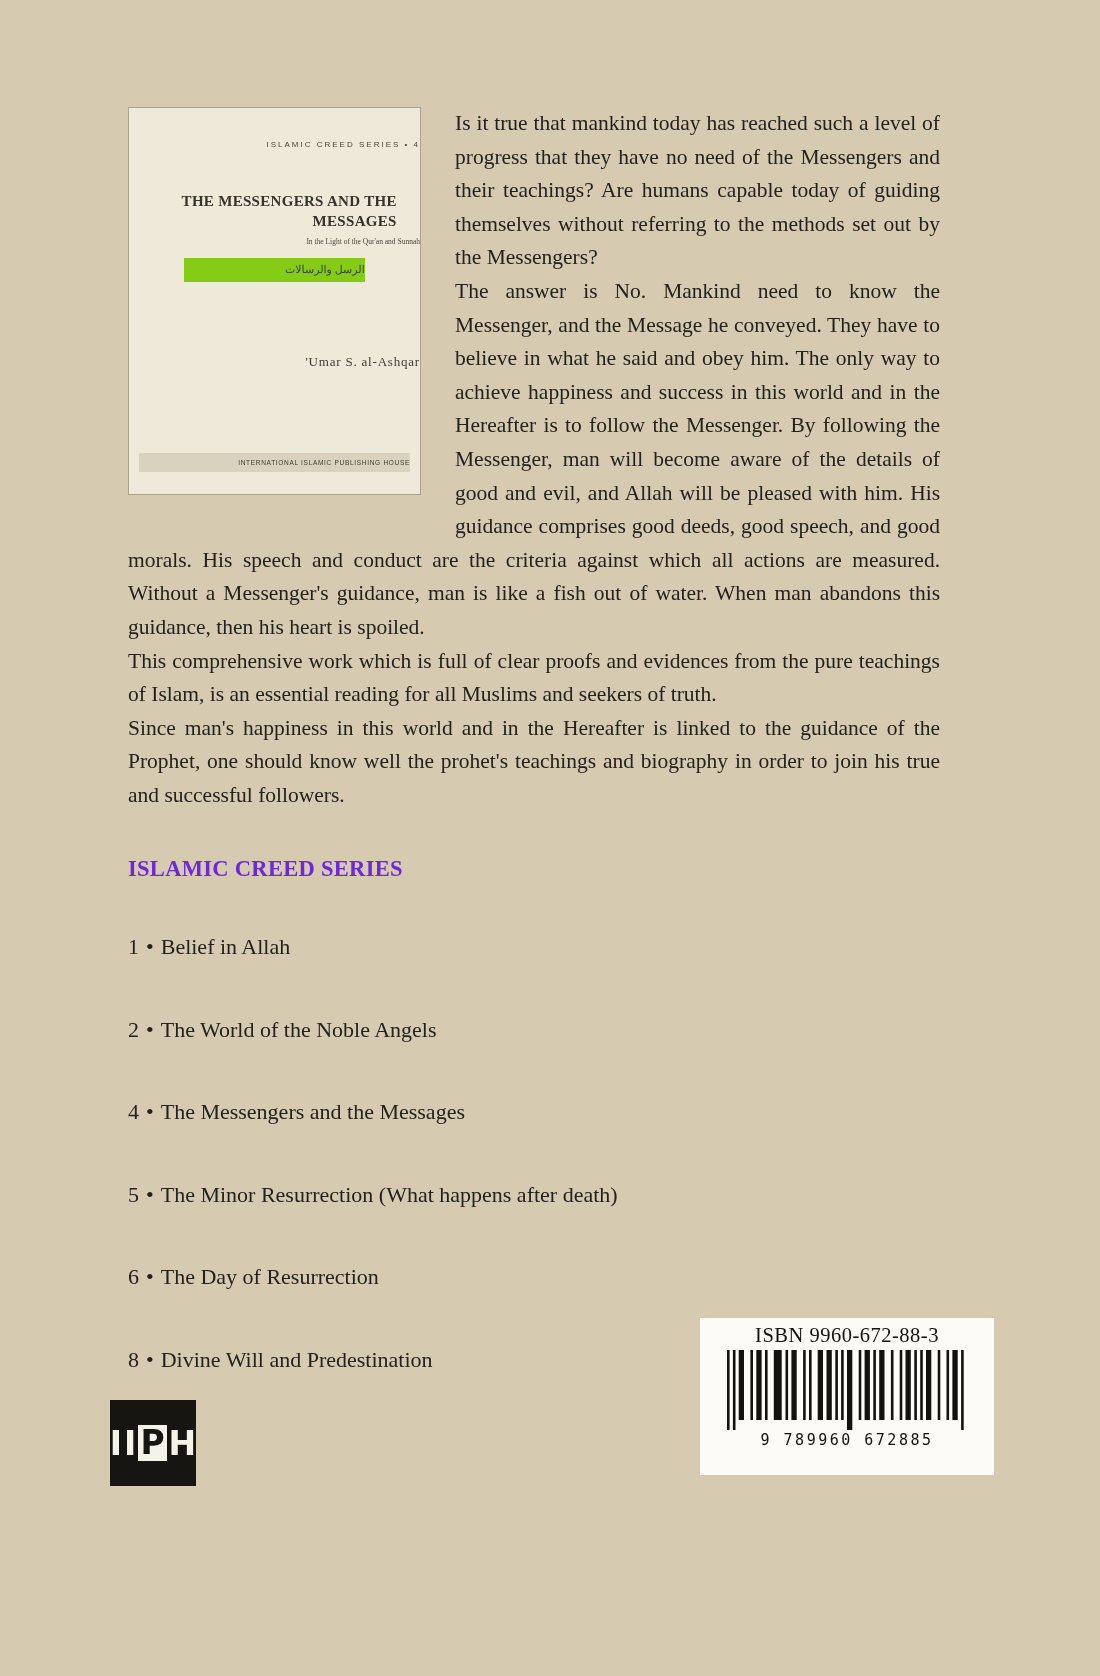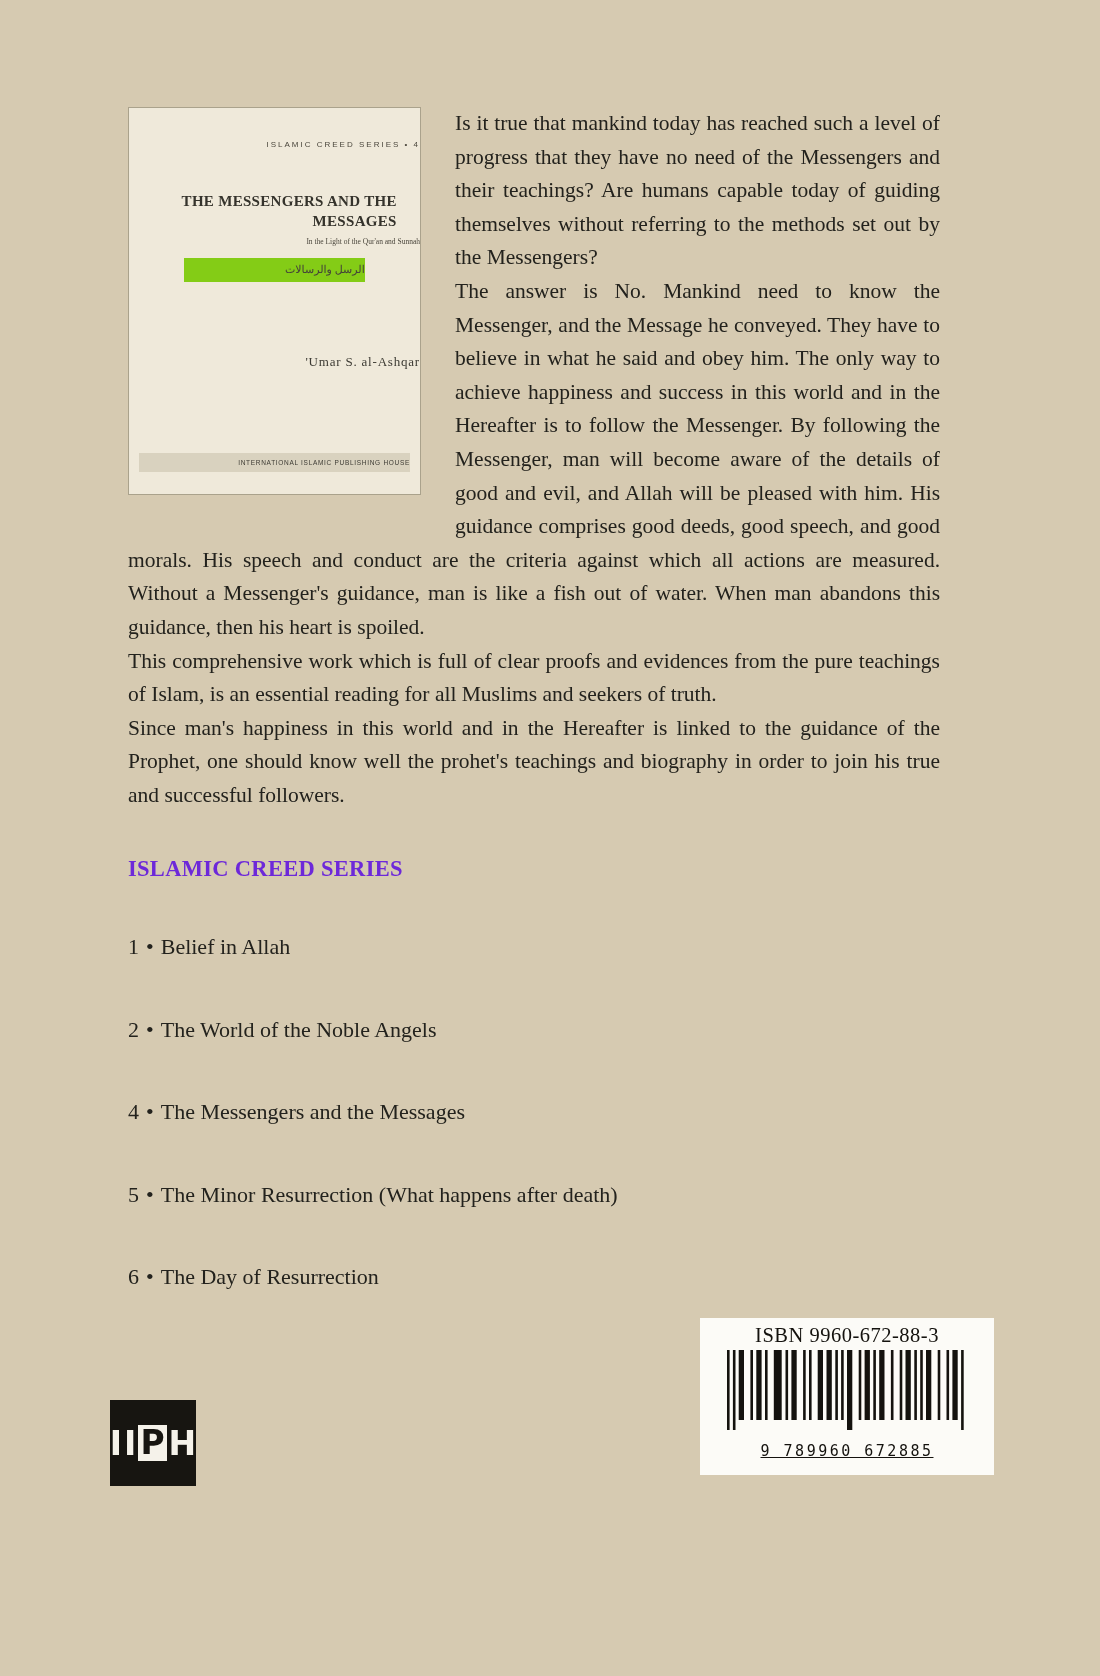--- a/index.html
+++ b/index.html
@@ -32,21 +32,21 @@
   .series-list li{font-size:22px;line-height:34.5px;margin-top:48px;}
   .series-list .dot{padding:0 7px;}
   
   .barcode{
     position:absolute;left:700px;top:1318px;width:294px;height:157px;
     background:#fcfbf7;box-sizing:border-box;padding-top:6px;
   }
   .isbn{text-align:center;font-size:20.5px;letter-spacing:.5px;color:#14120e;}
   .bars{display:block;margin:3px auto 0;}
   .bars rect{fill:#14120e;}
-  .digits{margin-top:12px;text-align:center;font-family:"DejaVu Sans Mono",monospace;font-size:15px;letter-spacing:2.5px;color:#14120e;text-decoration:underline;}
+  .digits{margin-top:1px;text-align:center;font-family:"DejaVu Sans Mono",monospace;font-size:15px;letter-spacing:2.5px;color:#14120e;}
   
   .iiph{
     position:absolute;left:110px;top:1400px;width:86px;height:86px;
     background:#171511;display:flex;align-items:center;justify-content:center;gap:2px;
     font-family:"DejaVu Sans",sans-serif;font-weight:700;font-size:33px;color:#f5f2ea;
   }
   .iiph .inv{background:#f5f2ea;color:#171511;padding:0 2px;line-height:1.1;}
 </style>
 </head>
 <body style="background: rgb(214, 202, 177);">
@@ -68,20 +68,21 @@
   <p class="blurb">Since man's happiness in this world and in the Hereafter is linked to the guidance of the Prophet, one should know well the prohet's teachings and biography in order to join his true and successful followers.</p>
 
   <h2 class="series-heading">ISLAMIC CREED SERIES</h2>
 
   <ul class="series-list">
     <li><span>1</span><span class="dot">•</span><span>Belief in Allah</span></li>
     <li><span>2</span><span class="dot">•</span><span>The World of the Noble Angels</span></li>
     <li><span>4</span><span class="dot">•</span><span>The Messengers and the Messages</span></li>
     <li><span>5</span><span class="dot">•</span><span>The Minor Resurrection (What happens after death)</span></li>
     <li><span>6</span><span class="dot">•</span><span>The Day of Resurrection</span></li>
+    <li><span>8</span><span class="dot">•</span><span>Divine Will and Predestination</span></li>
   </ul>
 
 </div>
 
 <div class="barcode">
   <div class="isbn">ISBN 9960-672-88-3</div>
   <svg class="bars" width="240" height="80" viewBox="0 0 240 80">
       <rect x="0.0" y="0" width="2.6" height="80"></rect>
       <rect x="5.9" y="0" width="2.6" height="80"></rect>
       <rect x="11.7" y="0" width="5.3" height="70"></rect>

